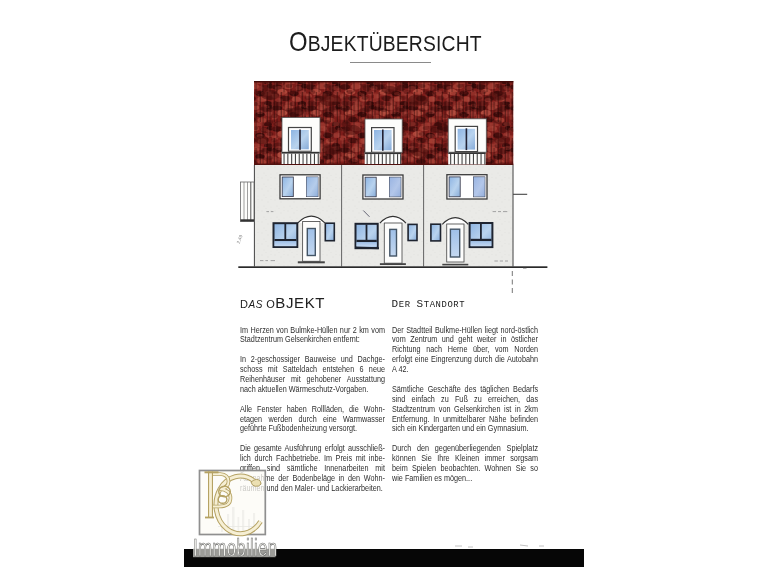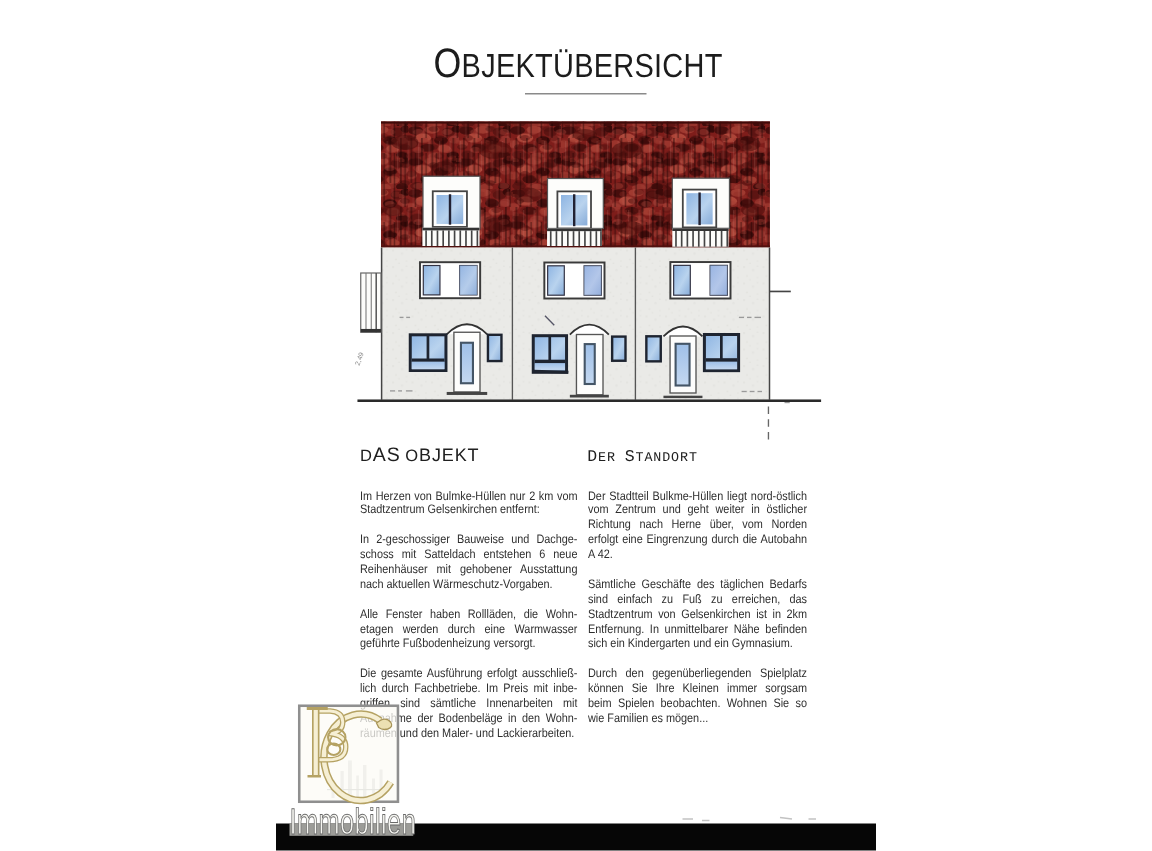--- a/index.html
+++ b/index.html
@@ -274,21 +274,21 @@
 <rect x="469.6" y="223" width="22.8" height="24.1" fill="url(#glass)" stroke="#1e2430" stroke-width="2"></rect>
 <rect x="480" y="223.6" width="1.8" height="16" fill="#1e2430"></rect>
 <rect x="470.6" y="238.8" width="20.8" height="2.4" fill="#1e2430"></rect>
 <rect x="470.6" y="241.2" width="20.8" height="5" fill="url(#glass2)"></rect>
 </g>
 
 <rect x="238.3" y="266.3" width="309.1" height="1.7" fill="#2a2a2a"></rect>
 <line x1="523" y1="268.4" x2="526.5" y2="268.4" stroke="#999" stroke-width="0.8"></line>
 </svg>
 
-<div class="abs" style="left:240px;top:295.2px;white-space:nowrap;color:#202020;letter-spacing:0.6px;line-height:1;"><span style="font-size:11px;">D</span><span style="font-size:13px;">AS</span><span style="font-size:8.9px;">&nbsp;</span><span style="font-size:11px;">O</span><span style="font-size:12px;">BJEKT</span></div>
+<div class="abs" style="left:240px;top:295.2px;white-space:nowrap;color:#202020;letter-spacing:0.6px;line-height:1;"><span style="font-size:11px;">D</span><span style="font-size:10px;font-style:italic;">AS</span><span style="font-size:8.9px;">&nbsp;</span><span style="font-size:11px;">O</span><span style="font-size:15px;">BJEKT</span></div>
 
 <div class="abs" style="left:391.5px;top:295.2px;white-space:nowrap;color:#202020;letter-spacing:0.6px;line-height:1;font-family:Liberation Mono, monospace;"><span style="font-size:11px;">D</span><span style="font-size:8.9px;">ER</span><span style="font-size:8.9px;">&nbsp;</span><span style="font-size:11px;">S</span><span style="font-size:8.9px;">TANDORT</span></div>
 
 <div class="col" id="lcol" style="left:240px;top:325.5px;width:164px;transform:scaleX(0.884);">
 <div class="jl">Im Herzen von Bulmke-Hüllen nur 2 km vom</div>
 <div class="ll">Stadtzentrum Gelsenkirchen entfernt:</div>
 <div class="pg"></div>
 <div class="jl">In 2-geschossiger Bauweise und Dachge-</div>
 <div class="jl">schoss mit Satteldach entstehen 6 neue</div>
 <div class="jl">Reihenhäuser mit gehobener Ausstattung</div>

